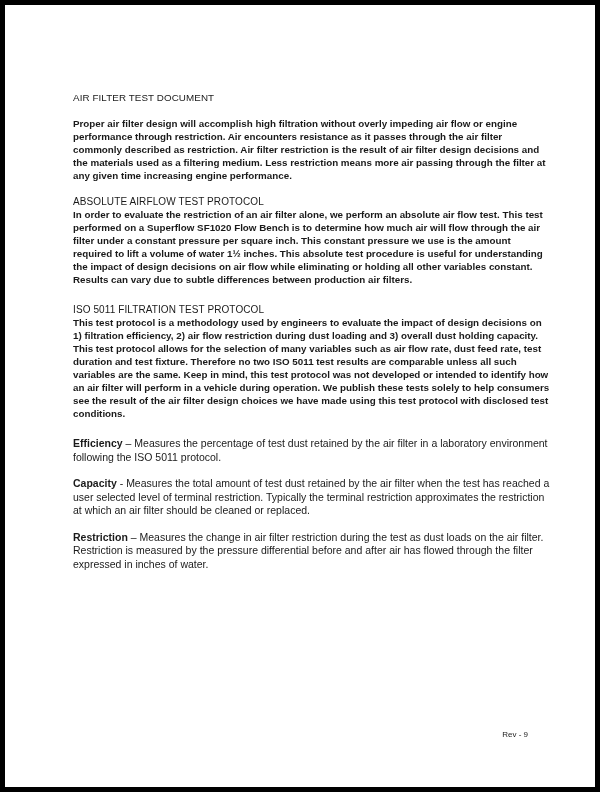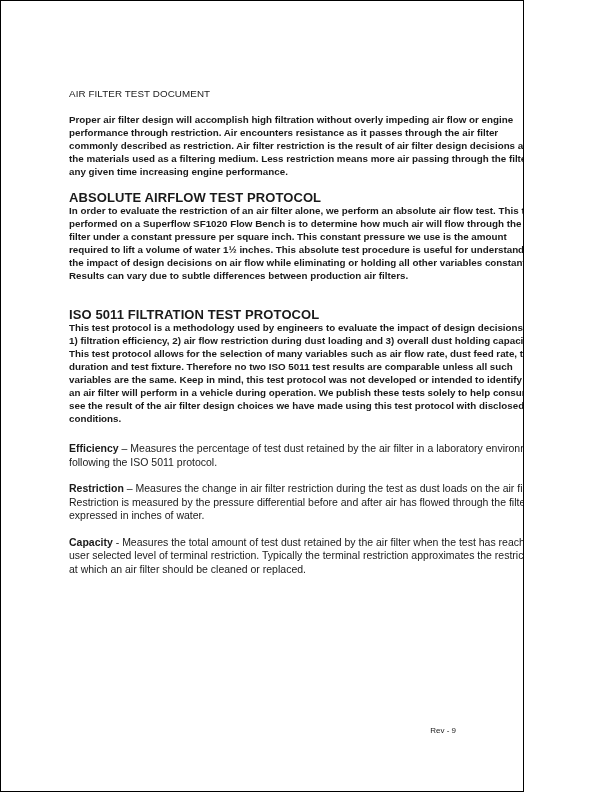--- a/index.html
+++ b/index.html
@@ -2,25 +2,25 @@
 <html><head>
 <meta charset="utf-8">
 <style>
   html, body {
     margin: 0;
     padding: 0;
     background: #ffffff;
   }
   .page {
     position: relative;
-    width: 524px;
+    width: 600px;
     height: 792px;
     box-sizing: border-box;
     background: #ffffff;
-    border: 1px solid #000000;
+    border: 5px solid #000000;
     font-family: "Liberation Sans", "DejaVu Sans", sans-serif;
     color: #1a1a1a;
     overflow: hidden;
   }
   .content {
     position: absolute;
     left: 68px;
     top: 86px;
     width: 478px;
   }
@@ -31,28 +31,28 @@
     margin: 0 0 13px 0;
     letter-spacing: 0.1px;
   }
   .body-sm {
     font-size: 9.8px;
     line-height: 13px;
     margin: 0;
     font-weight: bold;
   }
   .sec-heading {
-    font-size: 13px;
+    font-size: 10px;
     line-height: 13px;
-    font-weight: 700;
+    font-weight: 400;
     margin: 13px 0 0 0;
     letter-spacing: 0.1px;
   }
   .sec-heading.gap-lg {
-    margin-top: 26px;
+    margin-top: 17px;
   }
   .definitions {
     margin-top: 17px;
   }
   .definition {
     font-size: 10.5px;
     line-height: 13.5px;
     margin: 12px 0 13px 0;
   }
   .definition .term {
@@ -84,21 +84,21 @@
 
     <section>
       <h2 class="sec-heading gap-lg">ISO 5011 FILTRATION TEST PROTOCOL</h2>
       <p class="body-sm">This test protocol is a methodology used by engineers to evaluate the impact of design decisions on 1) filtration efficiency, 2) air flow restriction during dust loading and 3) overall dust holding capacity. This test protocol allows for the selection of many variables such as air flow rate, dust feed rate, test duration and test fixture. Therefore no two ISO 5011 test results are comparable unless all such variables are the same. Keep in mind, this test protocol was not developed or intended to identify how an air filter will perform in a vehicle during operation.  We publish these tests solely to help consumers see the result of the air filter design choices we have made using this test protocol with disclosed test conditions.</p>
     </section>
 
     <div class="definitions">
 
       <p class="definition"><span class="term">Efficiency</span><span> – </span><span>Measures the percentage of test dust retained by the air filter in a laboratory environment following the ISO 5011 protocol.</span></p>
 
+      <p class="definition"><span class="term">Capacity</span><span> - </span><span>Measures the total amount of test dust retained by the air filter when the test has reached a user selected level of terminal restriction. Typically the terminal restriction approximates the restriction at which an air filter should be cleaned or replaced.</span></p>
+
       <p class="definition"><span class="term">Restriction</span><span> – </span><span>Measures the change in air filter restriction during the test as dust loads on the air filter. Restriction is measured by the pressure differential before and after air has flowed through the filter expressed in inches of water.</span></p>
-
-      <p class="definition"><span class="term">Capacity</span><span> - </span><span>Measures the total amount of test dust retained by the air filter when the test has reached a user selected level of terminal restriction. Typically the terminal restriction approximates the restriction at which an air filter should be cleaned or replaced.</span></p>
 
     </div>
   </div>
 
   <div class="footer-rev">Rev - 9</div>
 </div>
 
 </body></html>

